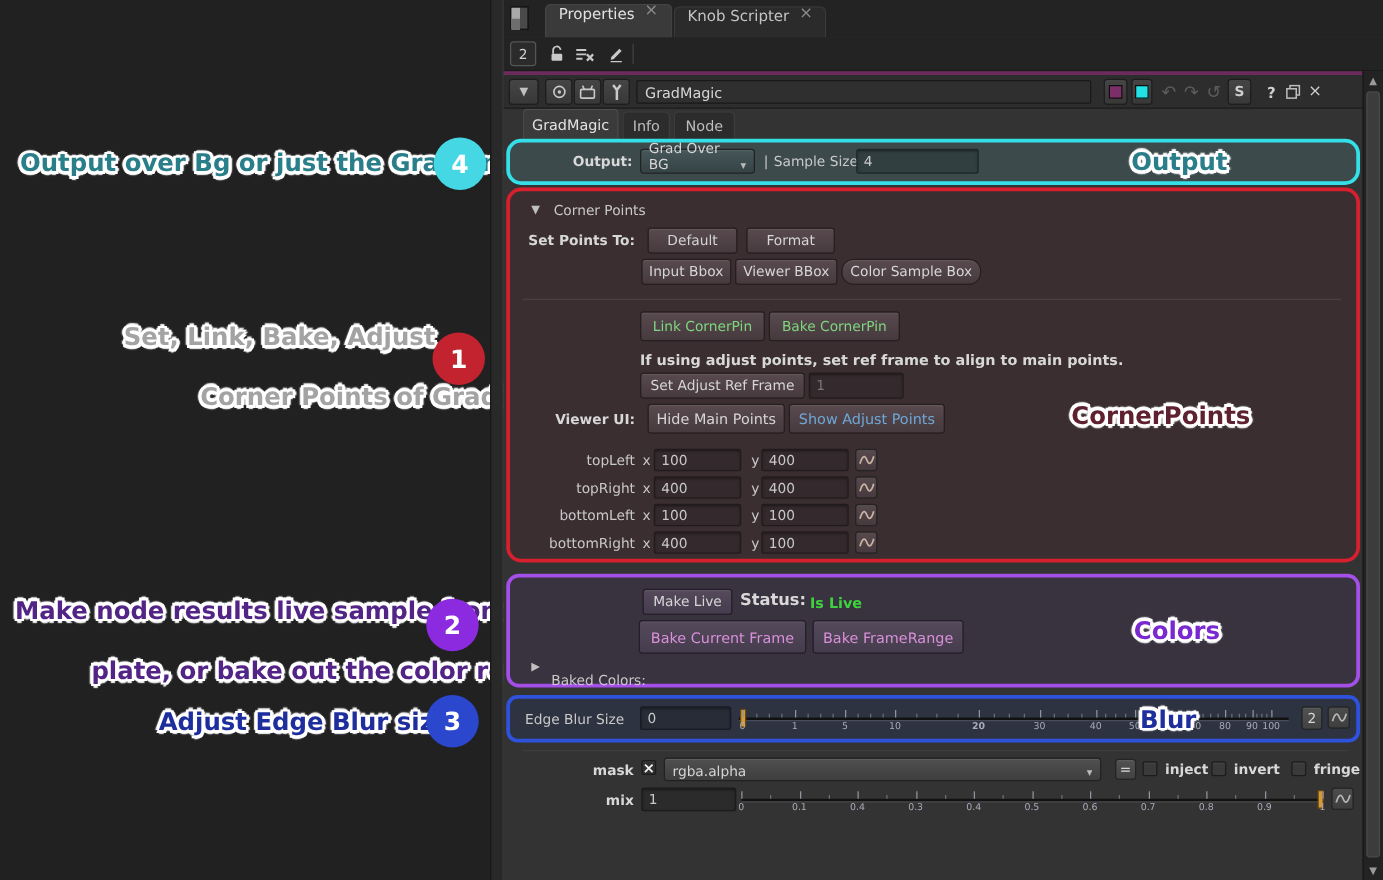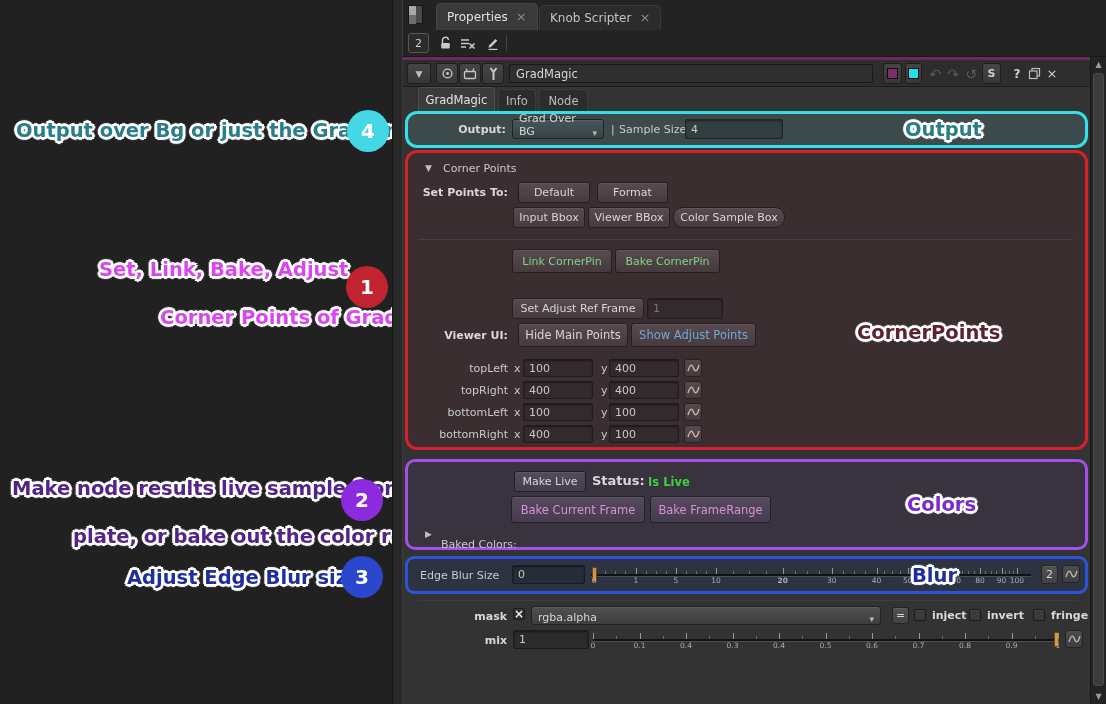--- a/index.html
+++ b/index.html
@@ -19,21 +19,21 @@
                      -3px 0 1px #fff, 3px 0 1px #fff, 0 -3px 1px #fff, 0 3px 1px #fff; }
   .circle { position:absolute; width:42px; height:42px; border-radius:50%; color:#fff; font-weight:bold;
             font-size:20px; display:flex; align-items:center; justify-content:center; }
 
   
   .props { position:absolute; left:403px; top:0; width:703px; height:704px; background:#333333; }
   .tabbar { position:absolute; left:0; top:0; width:703px; height:30px; background:#232323; }
   .pane-icon { position:absolute; left:5px; top:5px; width:15px; height:19px;
                background:linear-gradient(90deg,#a9a9a9 0 7px,#4a4a4a 7px); border:1px solid #141414; }
   .pane-icon:after{ content:""; position:absolute; left:0; top:9px; width:7px; height:9px; background:#6e6e6e; }
-  .ptab { position:absolute; display:flex; align-items:center; gap:8px; padding:0 10px; font-size:12px;
+  .ptab { position:absolute; display:flex; align-items:flex-start; gap:8px; padding:0 10px; font-size:12px;
           border:1px solid #454545; border-bottom:none; border-radius:5px 5px 0 0; }
   .ptab.active { background:#3a3a3a; color:#e2e2e2; }
   .ptab.inactive { background:#2b2b2b; color:#c4c4c4; border-color:#3a3a3a; }
   .tab-x { color:#8d8d8d; font-size:13px; line-height:10px; }
 
   .toolbar { position:absolute; left:0; top:30px; width:703px; height:27px; background:#232323;
              border-bottom:1px solid #1a1a1a; display:flex; align-items:center; }
   .count-box { position:absolute; left:5px; top:3px; width:21px; height:20px; background:#2b2b2b;
                border:1px solid #565656; border-radius:3px; color:#d2d2d2; font-size:11px;
                display:flex; align-items:center; justify-content:center; }
@@ -125,21 +125,21 @@
 <body>
 
 <div class="screen">
 
   <div class="left-pane">
     <div class="ann" style="left: 16px; top: 119px; color: rgb(42, 126, 137);"><span>Output over Bg or just the Gradient</span></div>
     <div class="circle" style="left: 347px; top: 110px; background: rgb(69, 215, 228);">
         <span>4</span>
       </div>
 
-    <div class="ann" style="left: 99px; top: 258px; color: #d946ef;"><span>Set, Link, Bake, Adjust</span><br>
+    <div class="ann" style="left: 99px; top: 258px; color: #a3a3a3;"><span>Set, Link, Bake, Adjust</span><br>
          <span>Corner Points of Gradient</span></div>
     <div class="circle" style="left: 346px; top: 266px; background: rgb(194, 35, 46);">
         <span>1</span>
       </div>
 
     <div class="ann" style="left: 12px; top: 477px; color: rgb(82, 36, 134);"><span>Make node results live sample from</span><br>
          <span>plate, or bake out the color results</span></div>
     <div class="circle" style="left: 341px; top: 479px; background: rgb(140, 42, 224);">
         <span>2</span>
       </div>
@@ -260,20 +260,21 @@
 
       <div class="btn" style="left:105px; top:54px; width:72px; height:21px;">Input Bbox</div>
       <div class="btn" style="left:180px; top:54px; width:82px; height:21px;">Viewer BBox</div>
       <div class="btn" style="left:265px; top:54px; width:112px; height:21px;border-radius:10px;">Color Sample Box</div>
 
       <div class="hr" style="left:10px; top:86px; width:655px;"></div>
 
       <div class="btn" style="left: 104px; top: 96px; width: 100px; height: 24px; color: rgb(127, 214, 127);">Link CornerPin</div>
       <div class="btn" style="left: 207px; top: 96px; width: 105px; height: 24px; color: rgb(127, 214, 127);">Bake CornerPin</div>
 
+      <div class="lbl b abs" style="left:104px; top:128px; font-size:11.5px;">If using adjust points, set ref frame to align to main points.</div>
 
       <div class="btn" style="left:104px; top:145px; width:132px; height:21px;">Set Adjust Ref Frame</div>
       <div class="inp muted" style="left:239px; top:145px; width:76px; height:21px;">1</div>
 
       <div class="rlabel lbl b" style="left:0; top:176px; width:100px;">Viewer UI:</div>
       <div class="btn" style="left:110px; top:170px; width:110px; height:24px; font-size:11.5px;">Hide Main Points</div>
       <div class="btn" style="left: 223px; top: 170px; width: 125px; height: 24px; font-size: 11.5px; color: rgb(111, 168, 216);">Show Adjust Points</div>
 
       <div>
         <div class="rlabel lbl" style="left:0; top:209px; width:100px;">topLeft</div>

